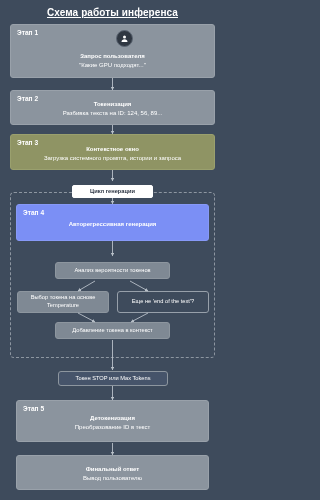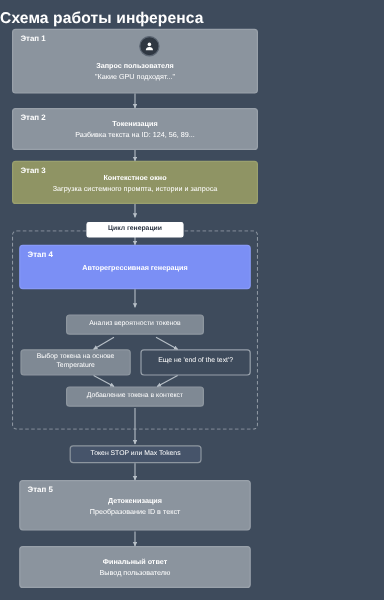--- a/index.html
+++ b/index.html
@@ -18,25 +18,26 @@
   .diagram {
     position: relative;
     width: 225px;
     height: 500px;
   }
   .title {
     position: absolute;
     top: 7px;
     left: 0;
     width: 225px;
-    text-align: left;
-    font-size: 13px;
+    text-align: center;
+    font-size: 10px;
     font-weight: bold;
     letter-spacing: 0.1px;
     color: #ffffff;
+    text-decoration: underline;
   }
 
   
   .box {
     position: absolute;
     box-sizing: border-box;
     border-radius: 3px;
     display: block;
   }
   .stage-box {

